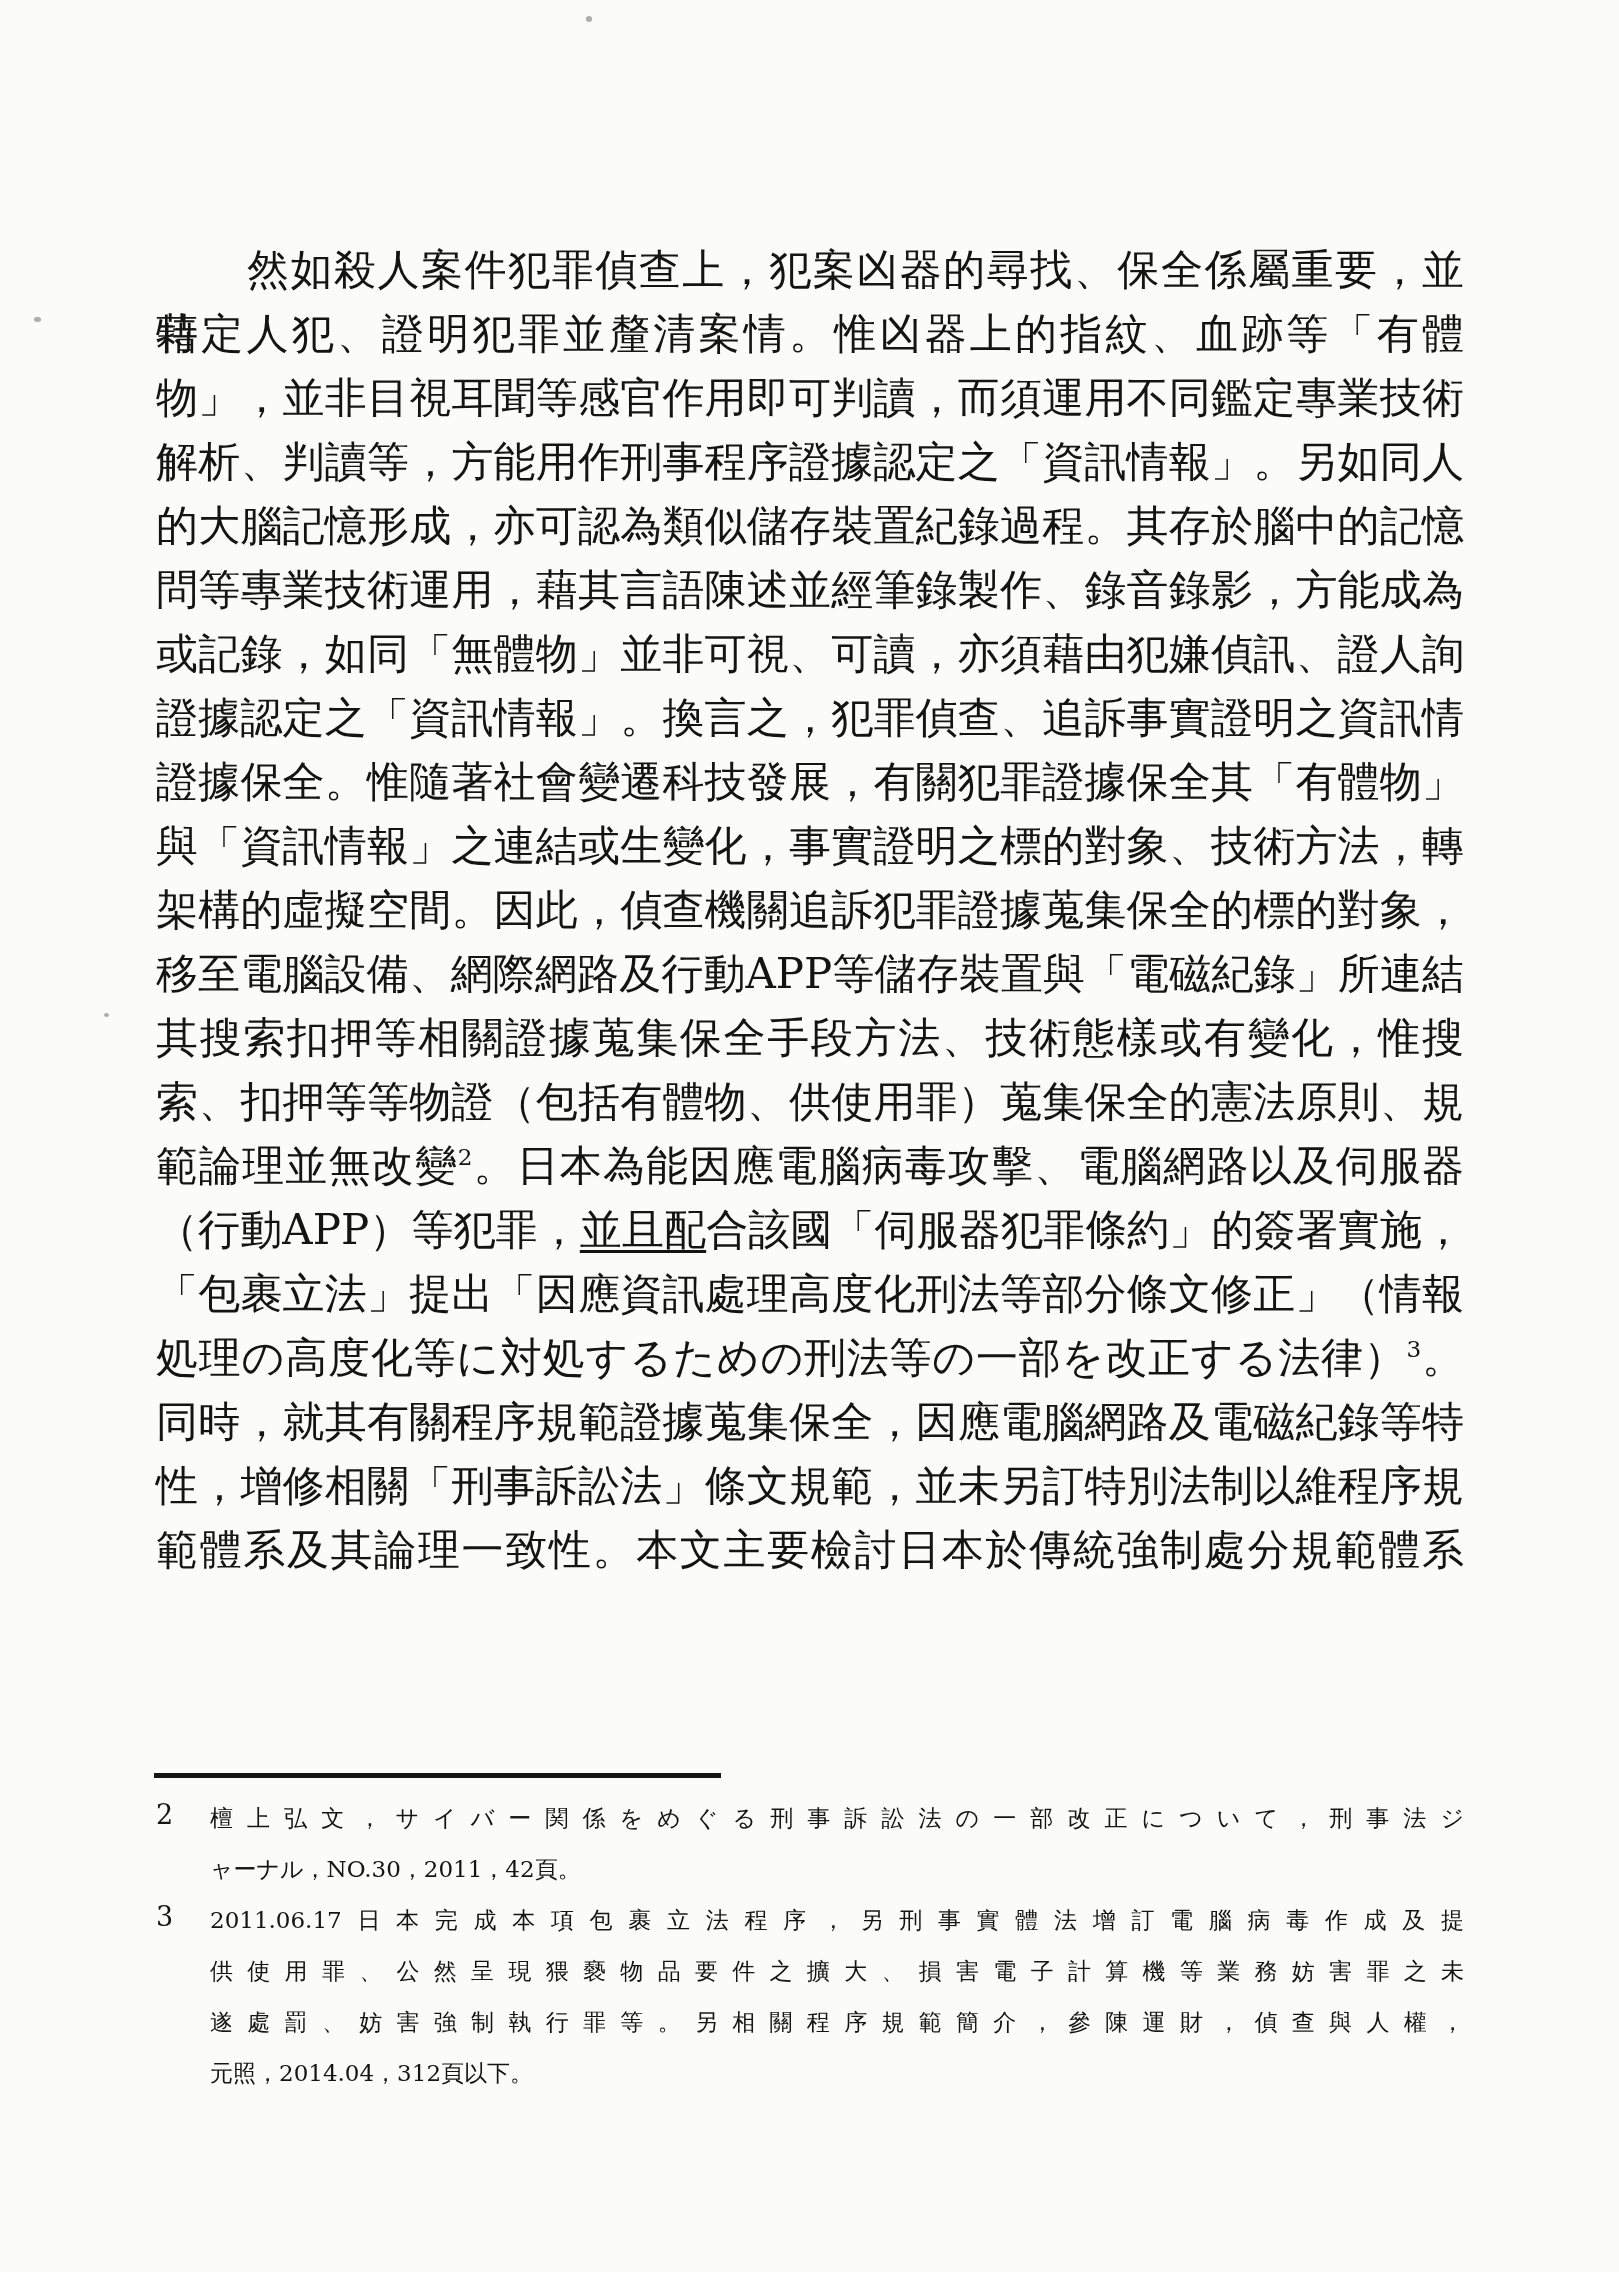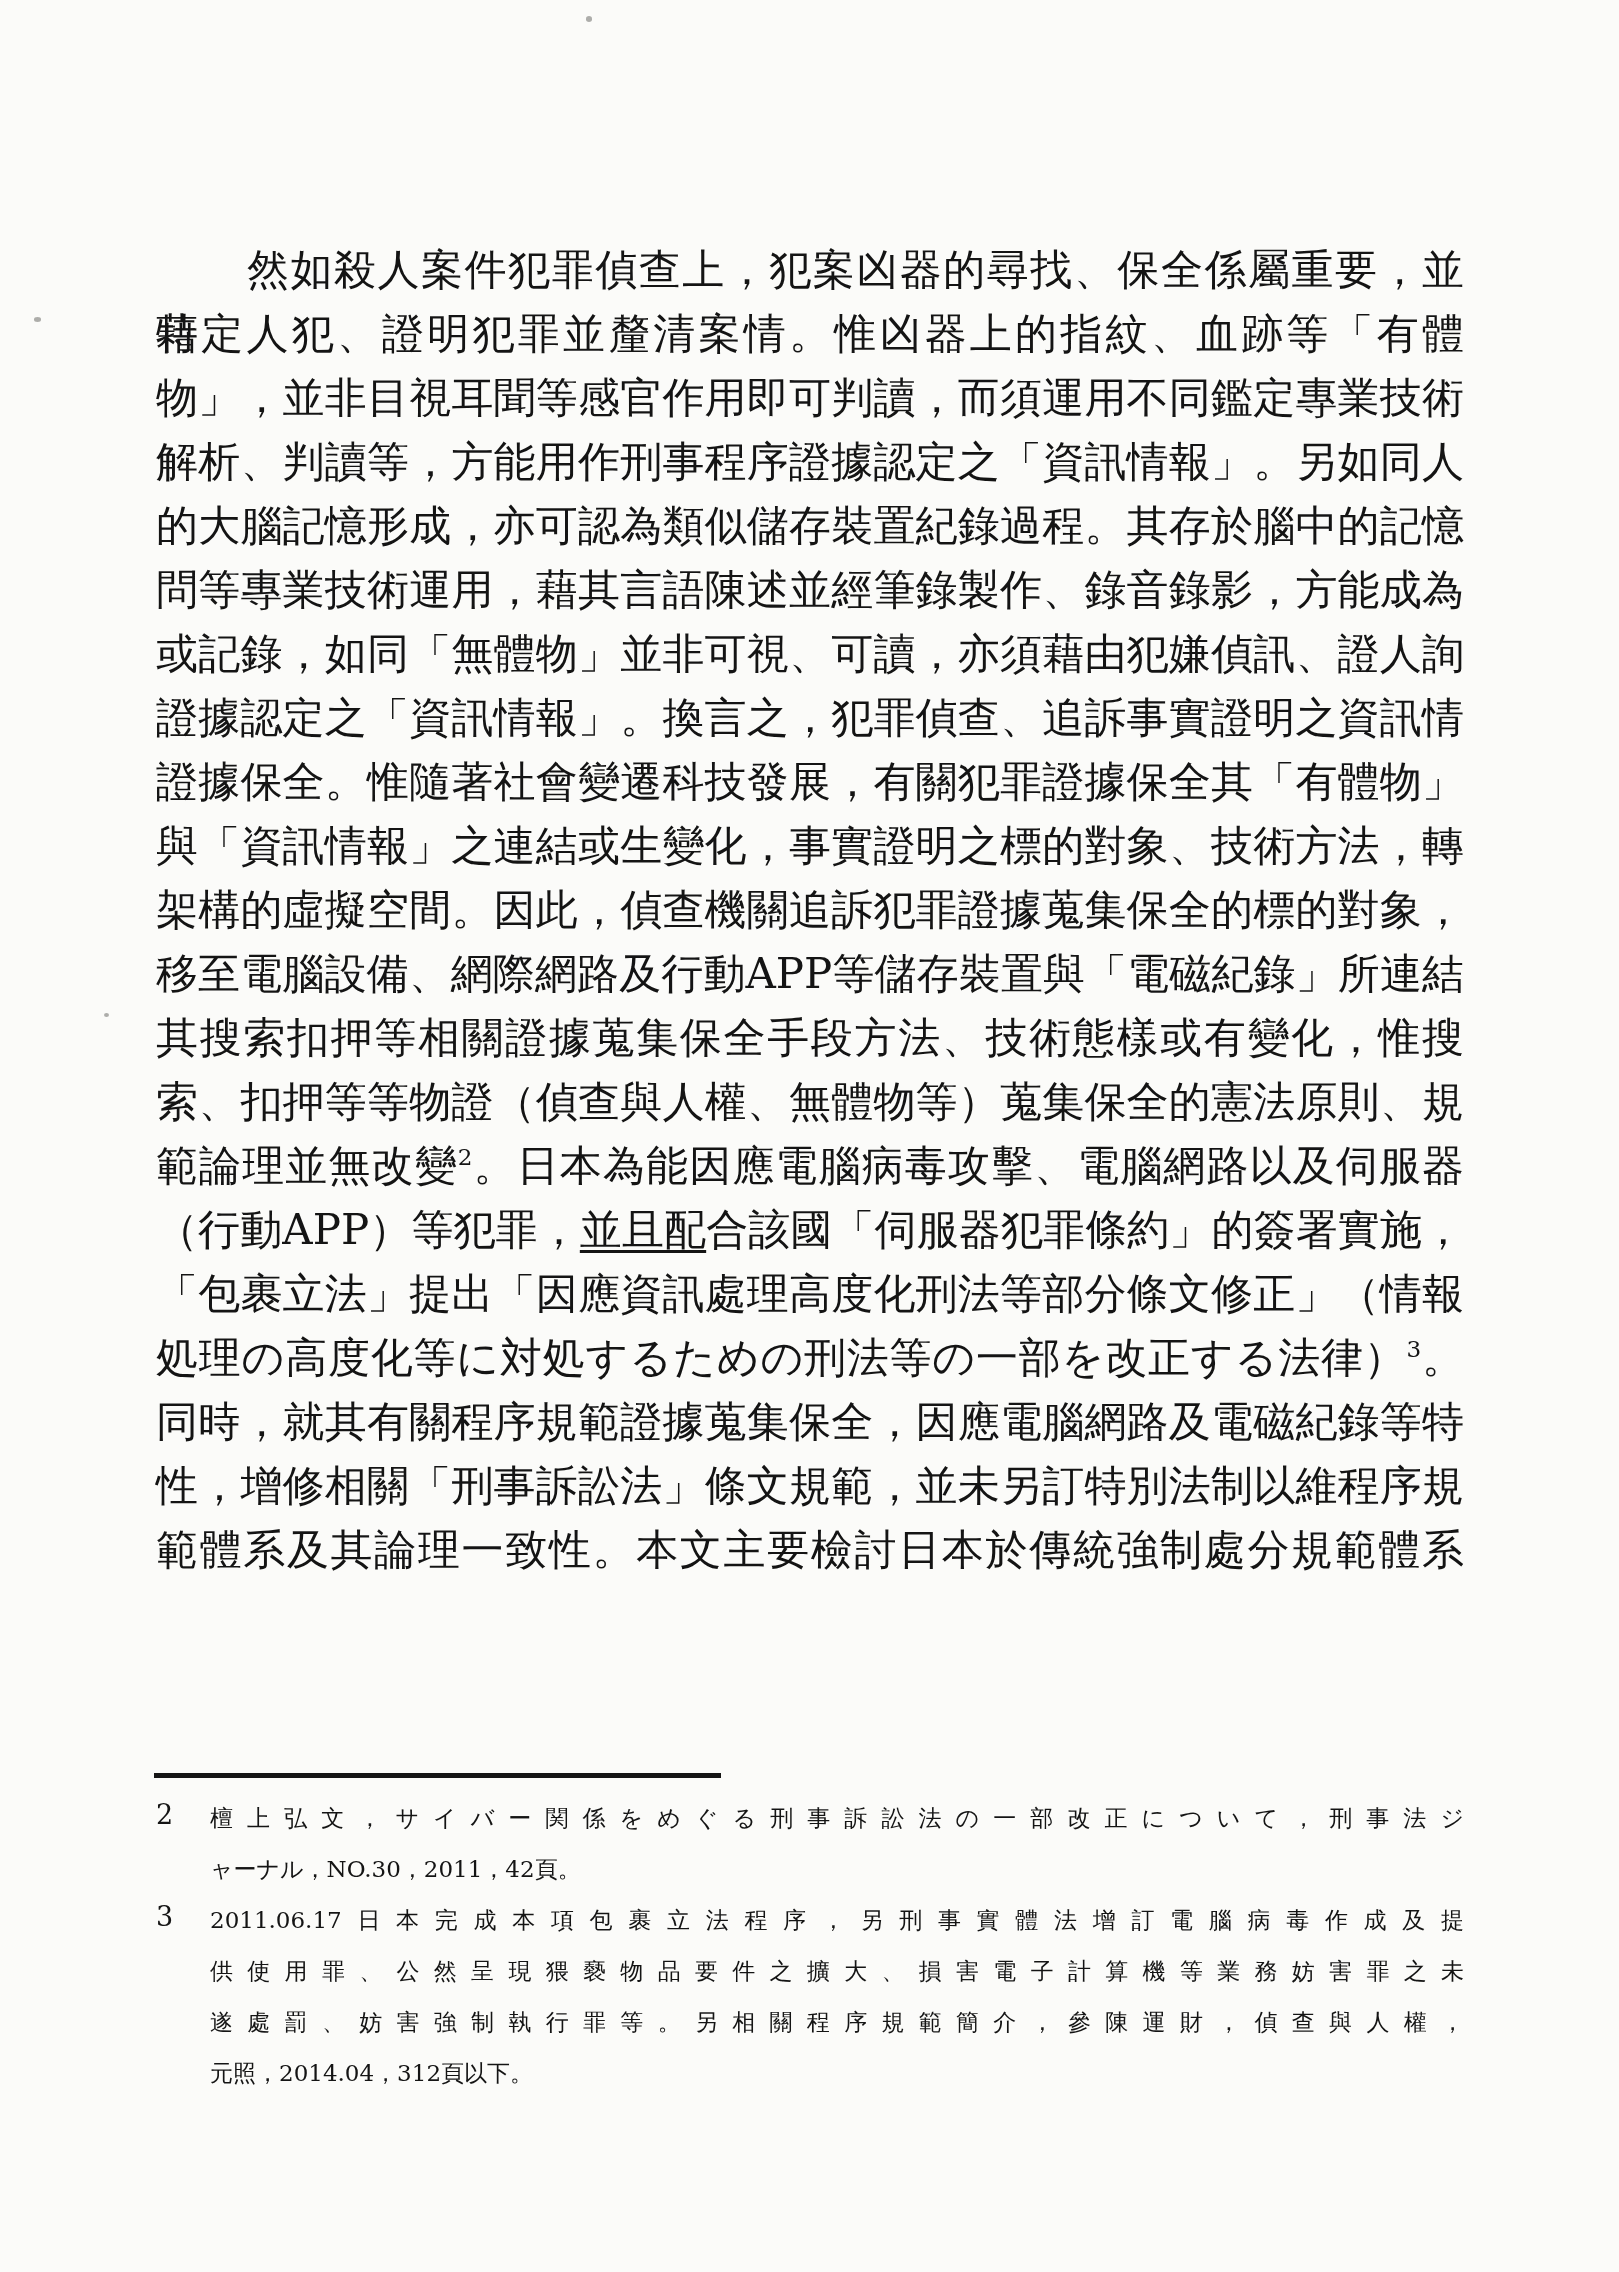--- a/index.html
+++ b/index.html
@@ -71,21 +71,21 @@
       <div class="line"><span>解析、判讀等，方能用作刑事程序證據認定之「資訊情報」。另如同人</span></div>
       <div class="line"><span>的大腦記憶形成，亦可認為類似儲存裝置紀錄過程。其存於腦中的記憶</span></div>
       <div class="line"><span>問等專業技術運用，藉其言語陳述並經筆錄製作、錄音錄影，方能成為</span></div>
       <div class="line"><span>或記錄，如同「無體物」並非可視、可讀，亦須藉由犯嫌偵訊、證人詢</span></div>
       <div class="line"><span>證據認定之「資訊情報」。換言之，犯罪偵查、追訴事實證明之資訊情</span></div>
       <div class="line"><span>證據保全。惟隨著社會變遷科技發展，有關犯罪證據保全其「有體物」</span></div>
       <div class="line"><span>與「資訊情報」之連結或生變化，事實證明之標的對象、技術方法，轉</span></div>
       <div class="line"><span>架構的虛擬空間。因此，偵查機關追訴犯罪證據蒐集保全的標的對象，</span></div>
       <div class="line"><span>移至電腦設備、網際網路及行動APP等儲存裝置與「電磁紀錄」所連結</span></div>
       <div class="line"><span>其搜索扣押等相關證據蒐集保全手段方法、技術態樣或有變化，惟搜</span></div>
-      <div class="line"><span>索、扣押等等物證（偵查與人權、無體物等）蒐集保全的憲法原則、規</span></div>
+      <div class="line"><span>索、扣押等等物證（包括有體物、供使用罪）蒐集保全的憲法原則、規</span></div>
       <div class="line"><span>範論理並無改變</span><sup class="supref">2</sup><span>。日本為能因應電腦病毒攻擊、電腦網路以及伺服器</span></div>
       <div class="line"><span>（行動APP）等犯罪，</span><span class="uline">並且配</span><span>合該國「伺服器犯罪條約」的簽署實施，</span></div>
       <div class="line"><span>「包裹立法」提出「因應資訊處理高度化刑法等部分條文修正」（情報</span></div>
       <div class="line"><span>処理の高度化等に対処するための刑法等の一部を改正する法律）</span><sup class="supref">3</sup><span>。</span></div>
       <div class="line"><span>同時，就其有關程序規範證據蒐集保全，因應電腦網路及電磁紀錄等特</span></div>
       <div class="line"><span>性，增修相關「刑事訴訟法」條文規範，並未另訂特別法制以維程序規</span></div>
       <div class="line"><span>範體系及其論理一致性。本文主要檢討日本於傳統強制處分規範體系</span></div>
     </div>
   <div class="fn-rule"></div>
   <div class="footnotes" id="footnotes">

